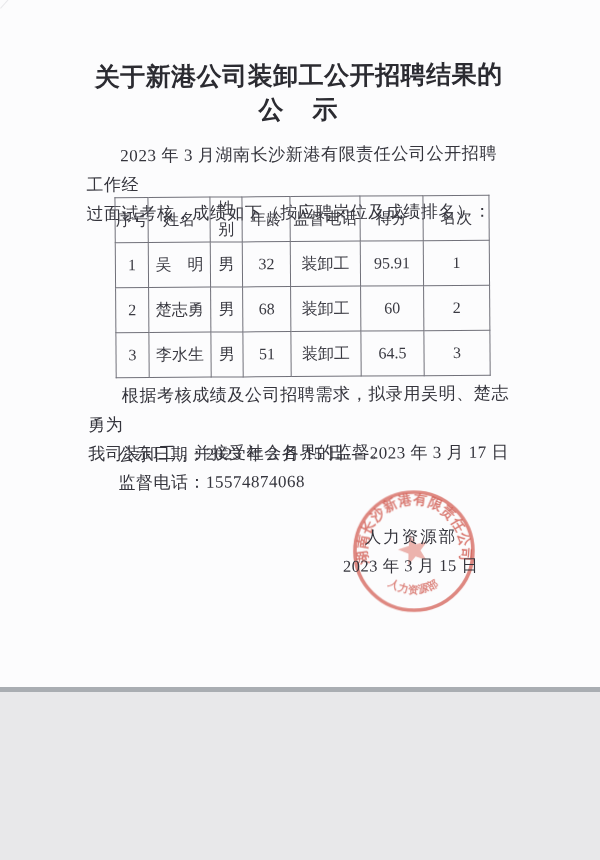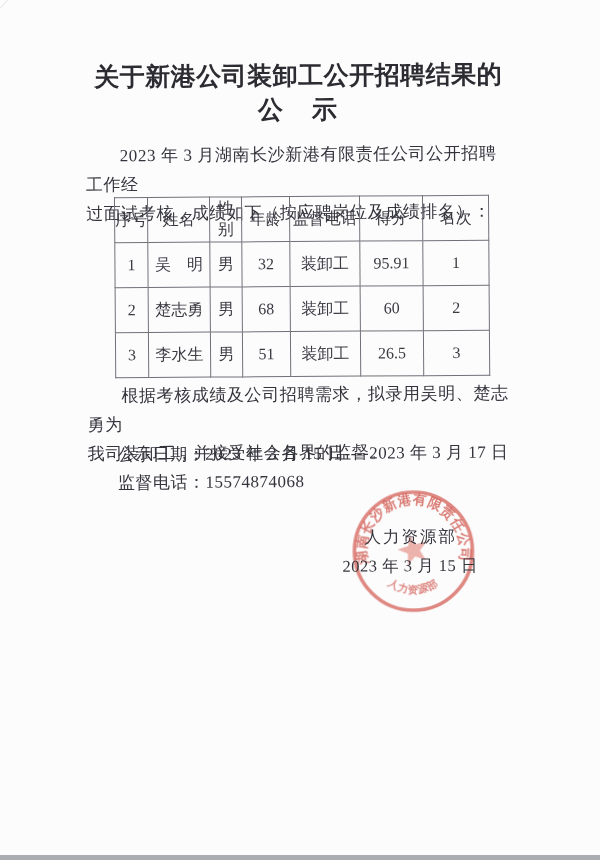--- a/index.html
+++ b/index.html
@@ -1,17 +1,17 @@
 <!DOCTYPE html>
 <html><head>
 <meta charset="utf-8">
 <style>
   html,body { margin:0; padding:0; background:#e8e8ea; }
   .page {
-    position:relative; width:600px; height:860px; margin:0 auto;
+    position:relative; width:600px; height:692px; margin:0 auto;
     background:#fcfcfd; overflow:hidden;
     font-family:"Liberation Serif","DejaVu Serif",serif;
     color:#34343c;
   }
   .content { position:absolute; inset:0; transform:rotate(-0.4deg); transform-origin:50% 40%; }
 
   .title-block { position:absolute; top:58px; left:0; width:600px; text-align:center;
     color:#2b2b31; font-weight:bold; }
   .title-line1 { font-size:25px; line-height:36px; letter-spacing:0.5px; }
   .title-line2 { font-size:25px; line-height:32px; letter-spacing:2px; }
@@ -107,21 +107,21 @@
           <td>装卸工</td>
           <td>60</td>
           <td>2</td>
         </tr>
         <tr>
           <td>3</td>
           <td>李水生</td>
           <td>男</td>
           <td>51</td>
           <td>装卸工</td>
-          <td>26.5</td>
+          <td>64.5</td>
           <td>3</td>
         </tr>
       </tbody>
     </table>
 
     <div class="para conclusion">
       <div class="indent">根据考核成绩及公司招聘需求，拟录用吴明、楚志勇为</div>
       <div>我司装卸工，并接受社会各界的监督。</div>
     </div>
 

